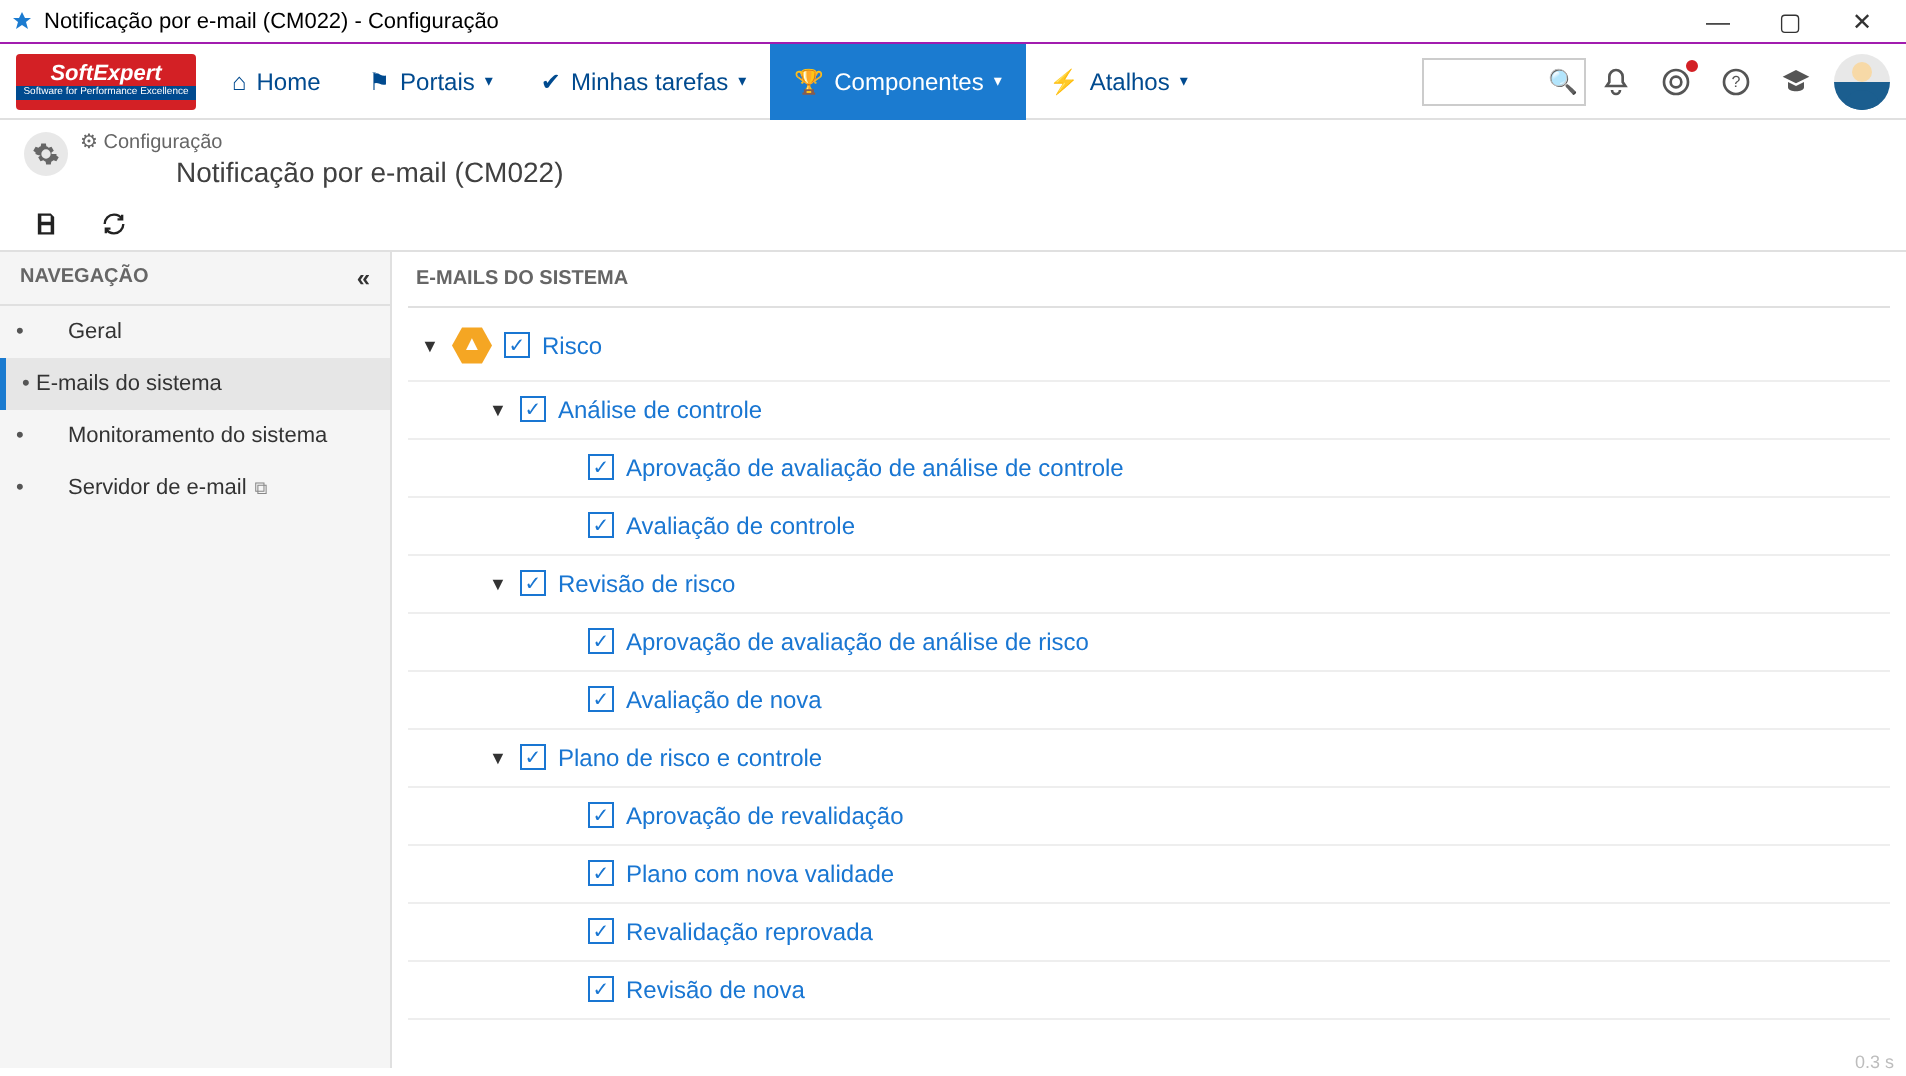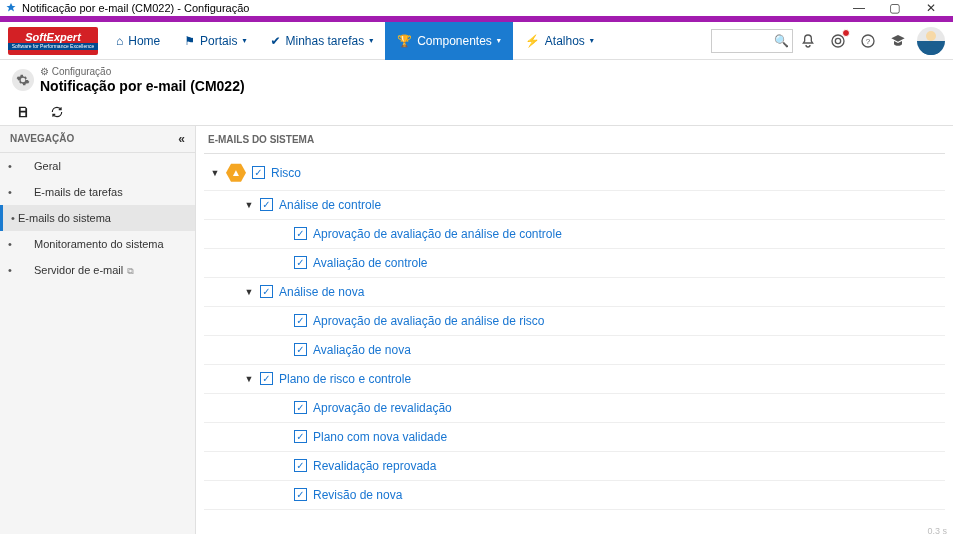--- a/index.html
+++ b/index.html
@@ -1,19 +1,19 @@
 <!DOCTYPE html>
 <html><head>
 <meta charset="utf-8">
 <style>
 * { box-sizing: border-box; margin: 0; padding: 0; }
 body { font-family: "Segoe UI", Arial, sans-serif; font-size: 12px; color: #333; background: #fff; overflow: hidden; }
 
 
-.titlebar { height: 22px; background: #fff; border-bottom: 6px solid #a21caf; display: flex; align-items: center; padding: 0 4px; }
+.titlebar { height: 22px; background: #fff; border-bottom: 1px solid #a21caf; display: flex; align-items: center; padding: 0 4px; }
 .titlebar-icon { width: 14px; height: 14px; margin-right: 4px; display: flex; align-items: center; justify-content: center; }
 .titlebar-title { flex: 1; font-size: 11px; color: #000; }
 .titlebar-controls { display: flex; gap: 0; }
 .tb-btn { width: 36px; height: 20px; display: flex; align-items: center; justify-content: center; font-size: 12px; color: #333; cursor: pointer; }
 
 
 .topnav { height: 38px; background: #fff; border-bottom: 1px solid #e0e0e0; display: flex; align-items: center; padding: 0 8px; gap: 0; }
 .logo { width: 90px; height: 28px; background: #d32025; color: #fff; display: flex; flex-direction: column; align-items: center; justify-content: center; border-radius: 2px; margin-right: 6px; font-style: italic; font-weight: bold; font-size: 11px; line-height: 1; }
 .logo-sub { font-size: 5px; font-style: normal; font-weight: normal; background: #004a8f; padding: 1px 2px; width: 100%; text-align: center; }
 .nav-item { padding: 0 12px; height: 38px; display: flex; align-items: center; gap: 5px; color: #004a8f; font-size: 12px; cursor: pointer; }
@@ -23,25 +23,25 @@
 .search-box { width: 82px; height: 24px; border: 1px solid #ccc; display: flex; align-items: center; padding: 0 4px; }
 .search-box input { border: none; outline: none; width: 58px; font-size: 11px; }
 .search-box .sicon { color: #888; font-size: 12px; }
 .topnav-icon { width: 30px; height: 30px; display: flex; align-items: center; justify-content: center; color: #555; font-size: 14px; cursor: pointer; position: relative; }
 .badge-dot { position: absolute; top: 3px; right: 3px; width: 8px; height: 8px; background: #d32025; border-radius: 50%; border: 1px solid #fff; }
 .avatar { width: 28px; height: 28px; border-radius: 50%; background: linear-gradient(#e8e8e8 50%, #1b5e8f 50%); display: flex; align-items: center; justify-content: center; overflow: hidden; margin-left: 4px; position: relative; }
 .avatar::before { content: ""; position: absolute; top: 4px; width: 10px; height: 10px; background: #f7d9a7; border-radius: 50%; }
 .avatar::after { content: ""; position: absolute; bottom: 0; width: 18px; height: 10px; background: #1b5e8f; border-radius: 10px 10px 0 0; }
 
 
-.page-header { padding: 6px 12px 4px 12px; display: flex; align-items: center; gap: 6px; }
+.page-header { padding: 6px 12px 4px 12px; display: flex; gap: 6px; }
 .page-header .gear { width: 22px; height: 22px; border-radius: 50%; background: #e8e8e8; display: flex; align-items: center; justify-content: center; color: #555; font-size: 13px; }
 .ph-text { display: flex; flex-direction: column; line-height: 1.2; }
 .ph-small { font-size: 10px; color: #666; }
-.ph-title { font-size: 14px; font-weight: bold; color: #000000; }
+.ph-title { font-size: 14px; font-weight: normal; color: #404040; margin-left: 48px; }
 
 
 .toolbar { padding: 4px 14px; display: flex; gap: 16px; border-bottom: 1px solid #e0e0e0; }
 .tool-btn { width: 18px; height: 18px; display: flex; align-items: center; justify-content: center; color: #333; cursor: pointer; font-size: 14px; }
 
 
 .body { display: flex; height: calc(538px - 22px - 38px - 42px - 28px); }
 .sidebar { width: 196px; background: #f5f5f5; border-right: 1px solid #e0e0e0; padding-top: 0; }
 .sidebar-head { display: flex; align-items: center; justify-content: space-between; padding: 6px 10px; font-size: 10px; font-weight: bold; color: #666; border-bottom: 1px solid #e0e0e0; gap: 15px; }
 .collapse-icon { font-size: 12px; color: #333; cursor: pointer; }
@@ -167,21 +167,20 @@
   </div>
 </div>
 
 <div class="body">
   <div class="sidebar">
     <div class="sidebar-head">
       <span>NAVEGAÇÃO</span>
       <span class="collapse-icon">«</span>
     </div>
     <div class="side-item"><span>Geral</span></div>
-    <div class="side-item"><span>E-mails de tarefas</span></div>
     <div class="side-item active"><span>E-mails do sistema</span></div>
     <div class="side-item"><span>Monitoramento do sistema</span></div>
     <div class="side-item"><span>Servidor de e-mail</span><span class="ext">⧉</span></div>
   </div>
 
   <div class="main">
     <div class="main-head">E-MAILS DO SISTEMA</div>
 
     <div class="tree-row lvl1">
       <span class="caret-tree">▼</span>
@@ -202,21 +201,21 @@
     </div>
     <div class="tree-row lvl3">
       <span class="caret-tree empty">▼</span>
       <span class="chk">✓</span>
       <span class="tree-label">Avaliação de controle</span>
     </div>
 
     <div class="tree-row lvl2">
       <span class="caret-tree">▼</span>
       <span class="chk">✓</span>
-      <span class="tree-label">Análise de nova</span>
+      <span class="tree-label">Revisão de risco</span>
     </div>
     <div class="tree-row lvl3">
       <span class="caret-tree empty">▼</span>
       <span class="chk">✓</span>
       <span class="tree-label">Aprovação de avaliação de análise de risco</span>
     </div>
     <div class="tree-row lvl3">
       <span class="caret-tree empty">▼</span>
       <span class="chk">✓</span>
       <span class="tree-label">Avaliação de nova</span>

